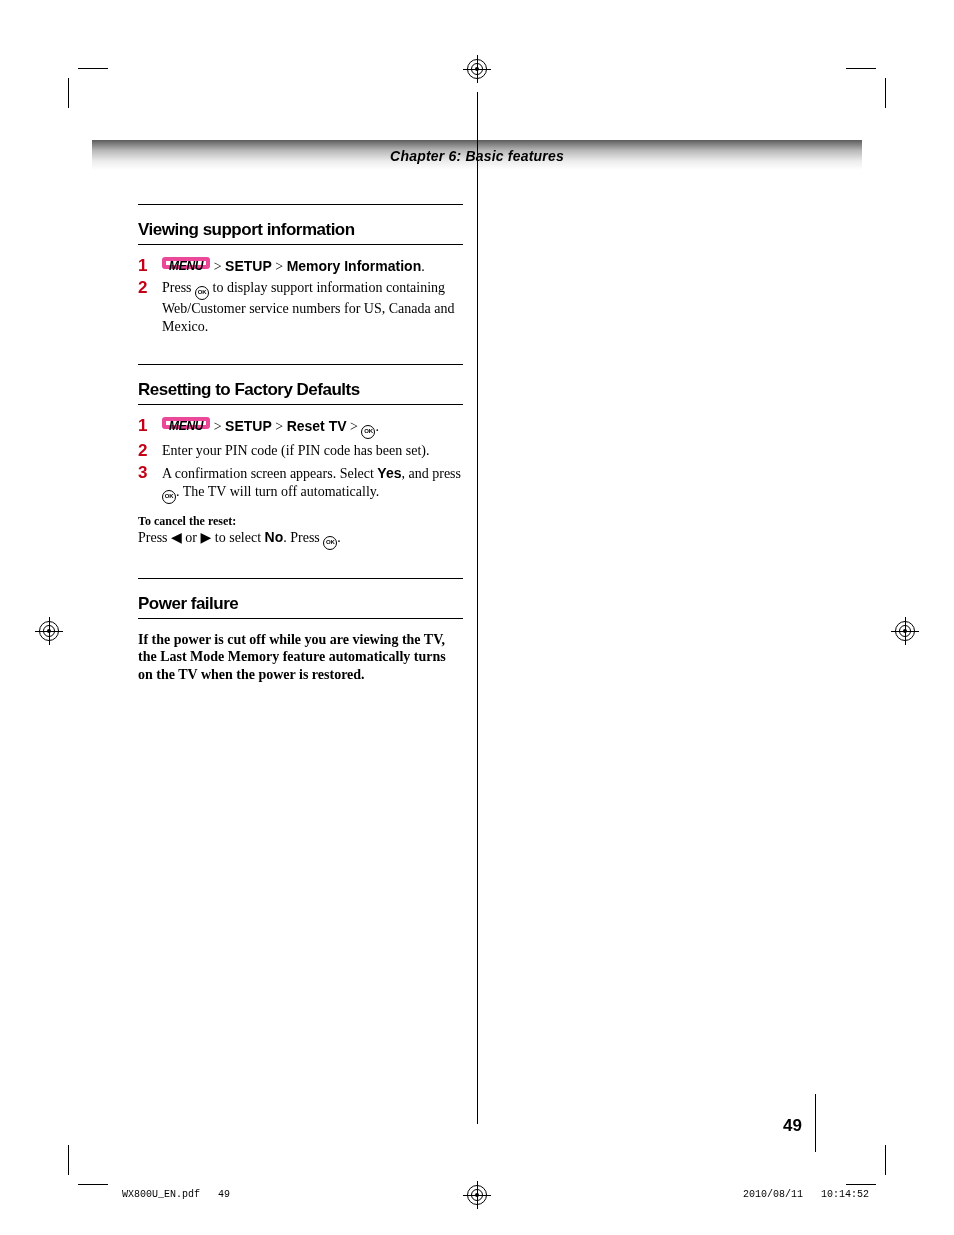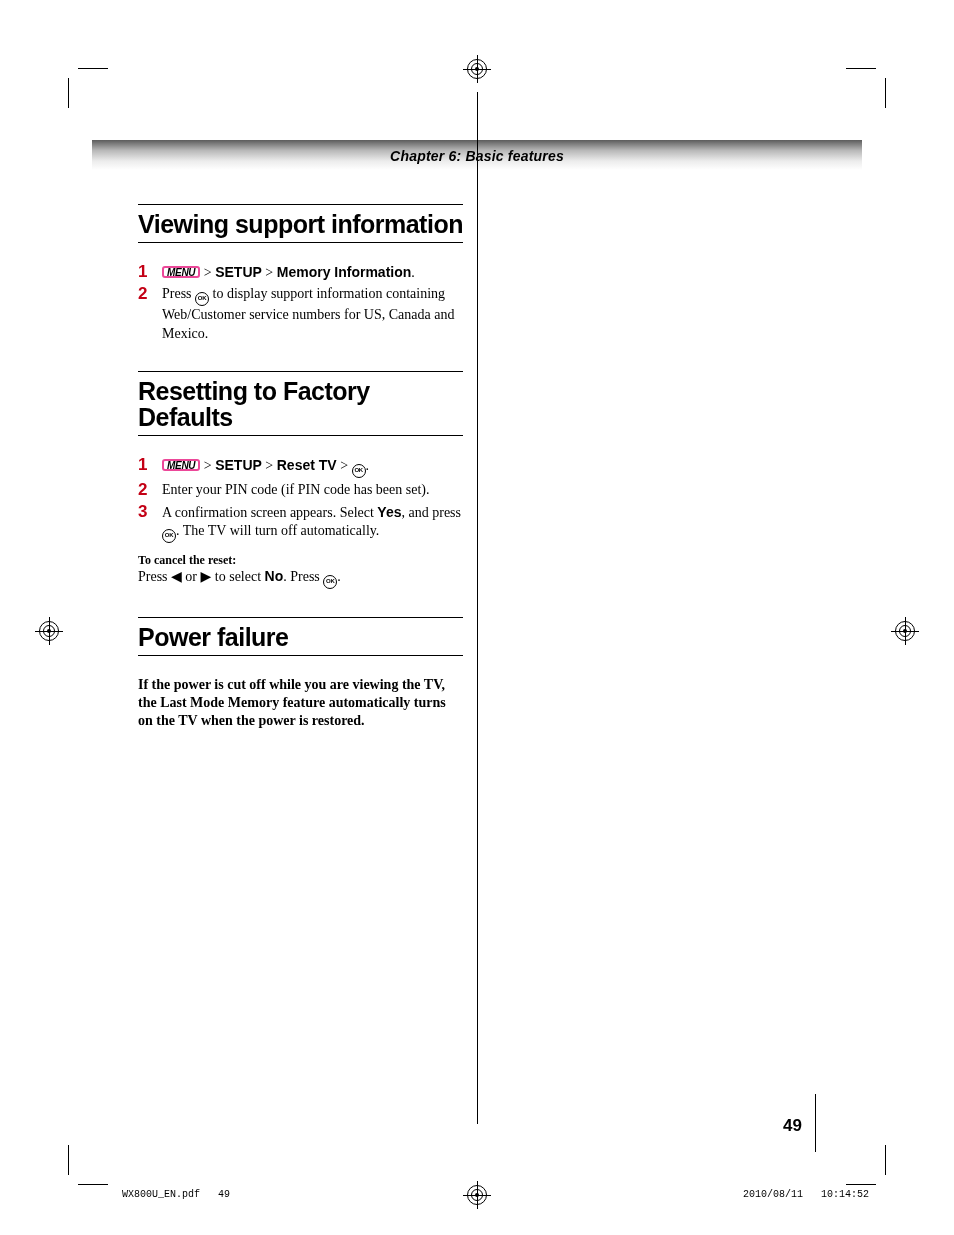--- a/index.html
+++ b/index.html
@@ -82,27 +82,27 @@
     position: relative;
   }
   .col + .col { border-left: 0.8px solid #000; padding-left: 14px; }
   .divider { position:absolute; top: 0; bottom: 530px; left: 50%; width: 0.8px; background:#000; }
 
   
   h2.section {
     font-family: "Arial Black", Arial, Helvetica, sans-serif;
     font-weight: 900;
     font-stretch: condensed;
-    font-size: 25px;
+    font-size: 17px;
     letter-spacing: -0.5px;
     line-height: 1.05;
     border-top: 1.2px solid #000;
     border-bottom: 1.2px solid #000;
-    padding: 6px 0 5px 0;
-    margin-bottom: 20px;
+    padding: 16px 0 5px 0;
+    margin-bottom: 12px;
     margin-top: 0;
   }
   .block { margin-bottom: 28px; }
   .block:last-child { margin-bottom: 0; }
 
   .body-text {
     font-size: 14px;
     line-height: 1.28;
     margin-bottom: 6px;
   }
@@ -132,26 +132,26 @@
     color: #c30015;
     width: 24px;
     flex-shrink: 0;
     line-height: 1.1;
   }
   ol.steps li .txt { flex: 1; }
 
   
   .key-menu {
     display: inline-block;
-    border: 2px solid #ec4899;
+    border: 4px solid #ec4899;
     border-radius: 3px;
     font-family: Arial, Helvetica, sans-serif;
     font-style: italic;
     font-weight: bold;
-    font-size: 10px;
+    font-size: 12px;
     height: 12px; line-height: 10px;
     padding: 0 3px;
     vertical-align: 1px;
     letter-spacing: -0.3px;
   }
   
   .key-ok {
     display: inline-flex;
     width: 14px; height: 14px;
     border: 0.9px solid #000;

